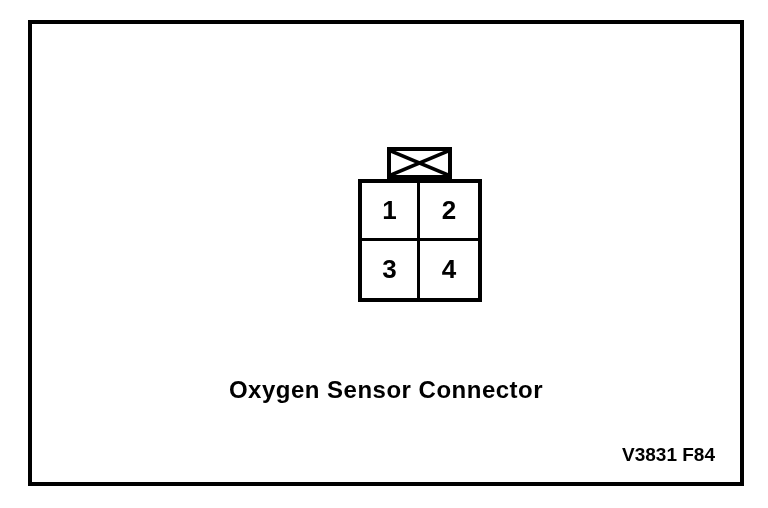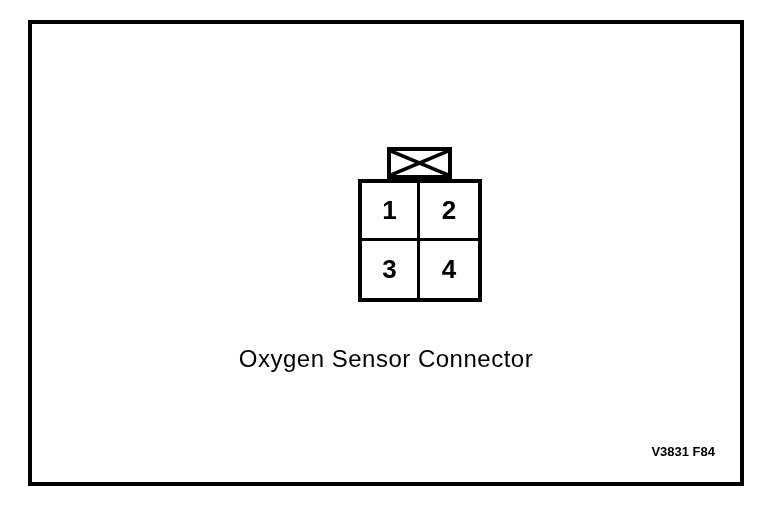--- a/index.html
+++ b/index.html
@@ -65,33 +65,33 @@
     font-weight: bold;
     color: #000000;
     box-sizing: border-box;
   }
   .pin-cell.r1c1 { border-right: 3px solid #000000; border-bottom: 3px solid #000000; }
   .pin-cell.r1c2 { border-bottom: 3px solid #000000; }
   .pin-cell.r2c1 { border-right: 3px solid #000000; }
   .caption {
     position: absolute;
     left: 0;
-    top: 321px;
+    top: 352px;
     width: 100%;
     text-align: center;
     font-size: 24px;
-    font-weight: normal;
+    font-weight: bold;
     letter-spacing: 0.5px;
     color: #000000;
   }
   .figure-code {
     position: absolute;
     right: 25px;
     top: 420px;
-    font-size: 13px;
+    font-size: 19px;
     font-weight: bold;
     letter-spacing: 0px;
     color: #000000;
   }
 </style>
 </head>
 <body>
 
 <div class="page">
   <div class="frame">

